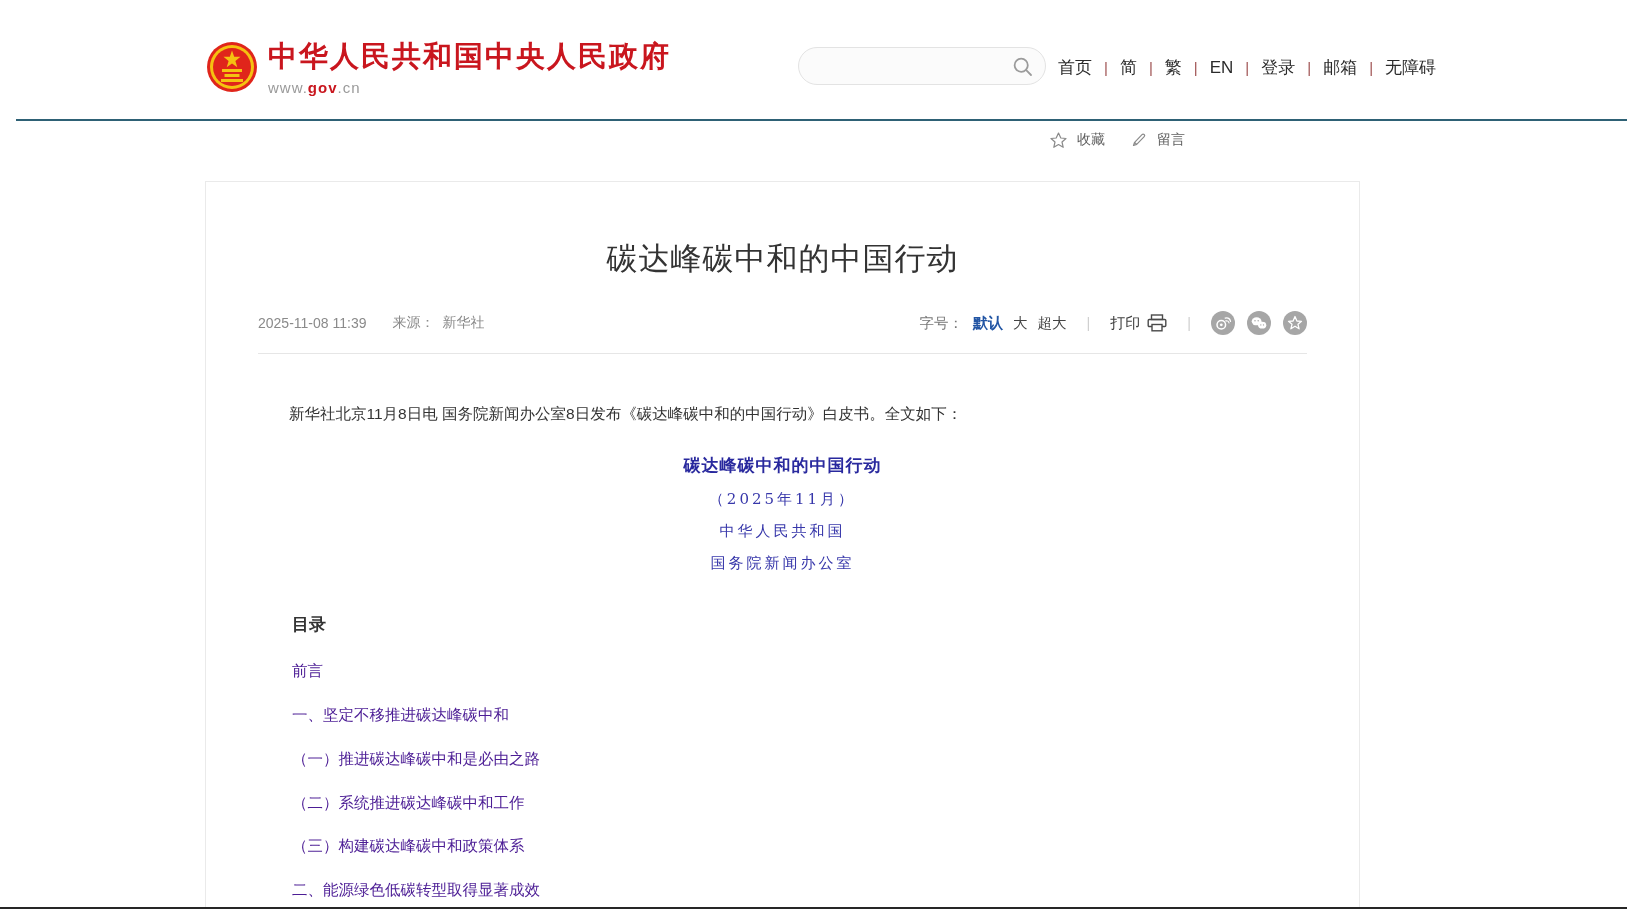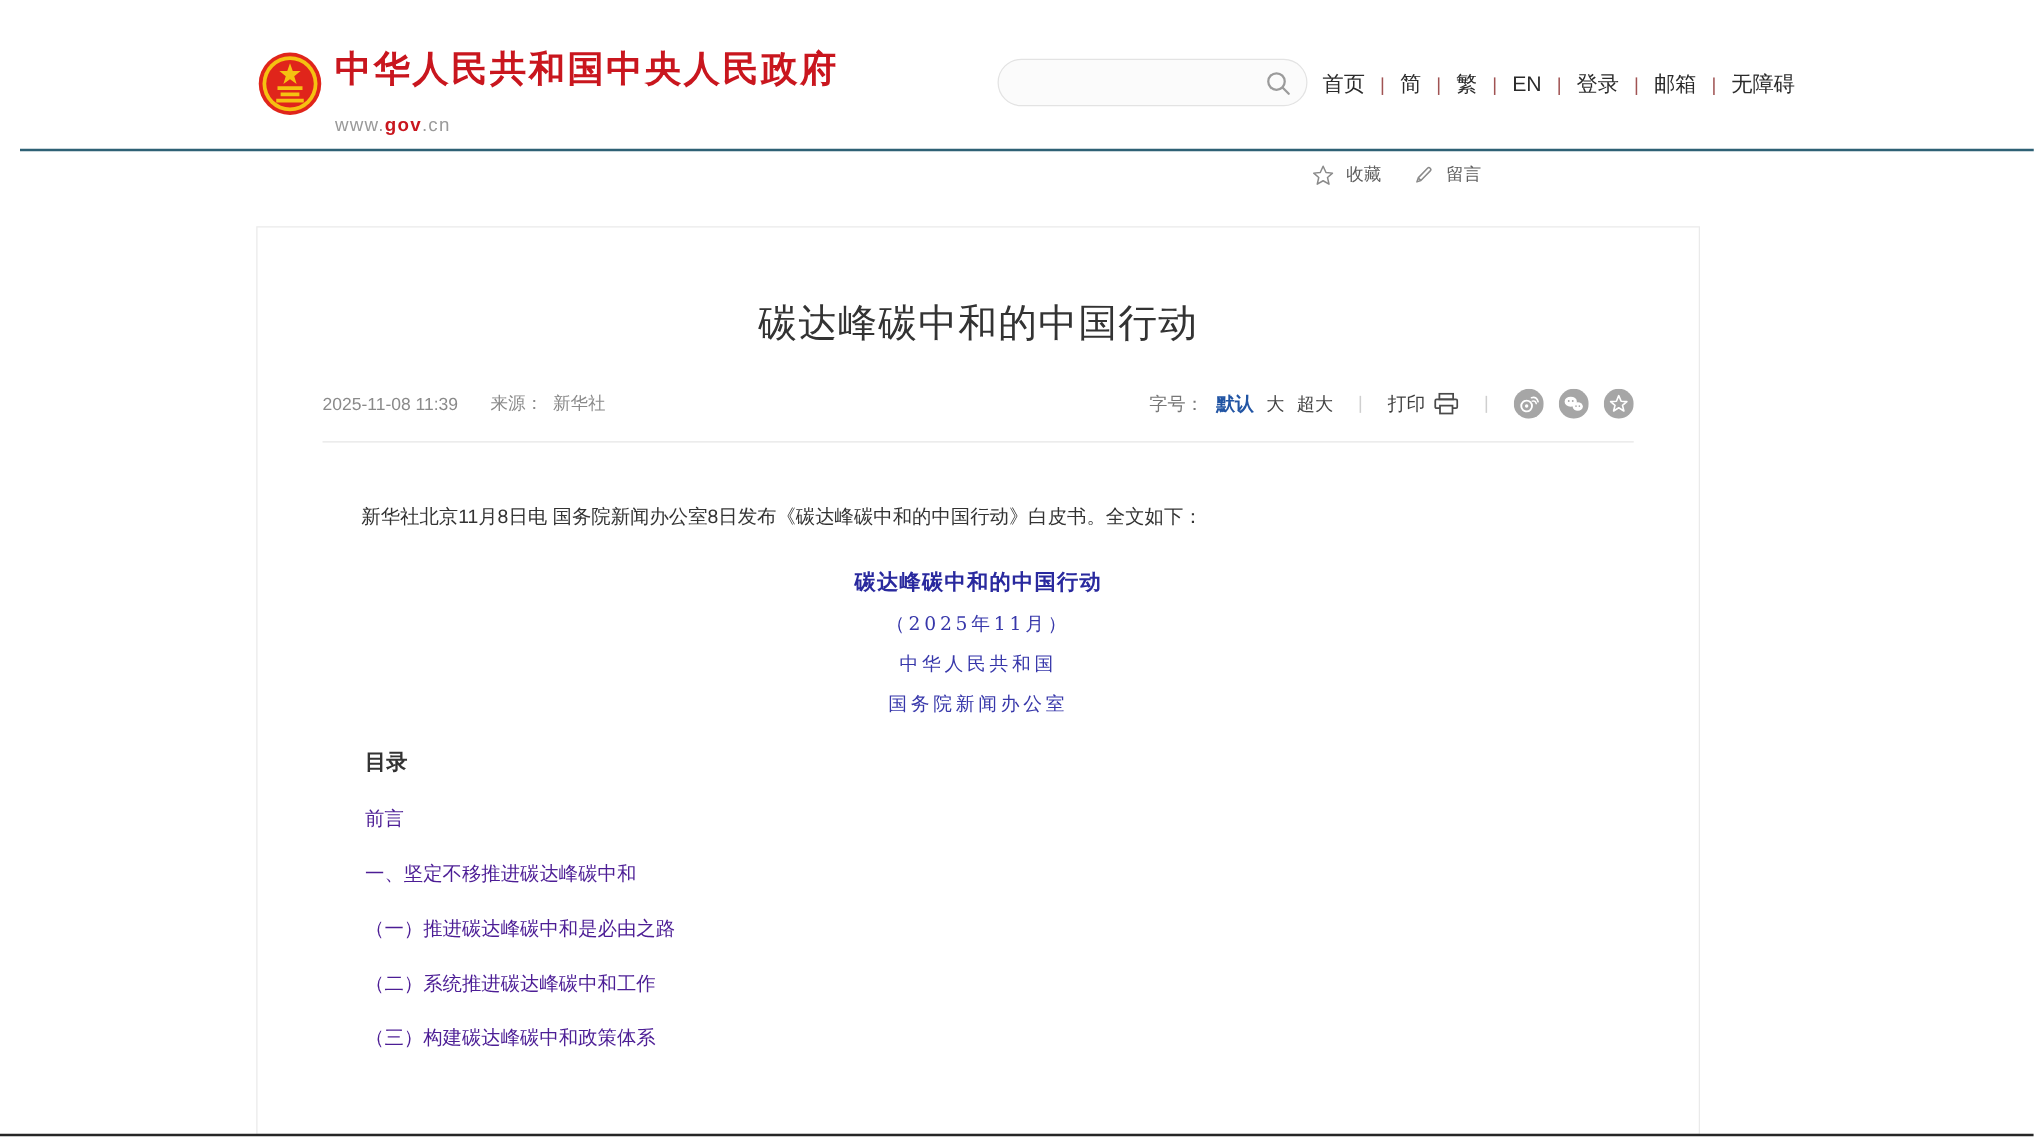--- a/index.html
+++ b/index.html
@@ -7,21 +7,21 @@
     width:1627px;height:915px;position:relative;overflow:hidden;
     background:#ffffff;font-family:"Liberation Sans",sans-serif;color:#333;
   }
   
   .header{position:absolute;top:0;left:16px;width:100%;height:121px;background:#fff;}
   .teal-line{position:absolute;top:119px;left:0;width:100%;height:2px;background:#2e6175;}
   .logo{position:absolute;left:190px;top:41px;display:flex;align-items:flex-start;gap:10px;cursor:pointer;}
   .emblem{width:52px;height:52px;flex:0 0 auto;}
   .site-text{display:flex;flex-direction:column;}
   .site-title{font-size:29px;font-weight:bold;color:#c9161e;letter-spacing:2px;line-height:1.05;}
-  .site-url{margin-top:21px;font-size:15px;color:#9a9a9a;letter-spacing:1px;}
+  .site-url{margin-top:8px;font-size:15px;color:#9a9a9a;letter-spacing:1px;}
   .site-url .gov{color:#c9161e;font-weight:bold;}
   .search-box{position:absolute;left:782px;top:47px;width:248px;height:38px;box-sizing:border-box;
     border:1px solid #e3e3e3;border-radius:19px;background:#fbfbfb;}
   .search-input{position:absolute;left:0;top:0;width:100%;height:100%;box-sizing:border-box;
     border:none;outline:none;background:transparent;border-radius:19px;padding:0 42px 0 18px;font-size:15px;color:#333;}
   .magnifier{position:absolute;right:11px;top:8px;width:22px;height:22px;cursor:pointer;}
   .top-nav{position:absolute;left:1042px;top:56px;display:flex;align-items:center;list-style:none;margin:0;padding:0;
     font-size:17px;color:#2b2b2b;}
   .top-nav li{cursor:pointer;white-space:nowrap;}
   .top-nav li + li::before{content:"|";color:#a05353;padding:0 12px;font-size:15px;cursor:default;}
@@ -44,21 +44,21 @@
   .vsep::before{content:"|";color:#cfcfcf;padding:0 20px;font-weight:300;}
   .print{display:flex;align-items:center;gap:7px;color:#3f3f3f;cursor:pointer;font-size:15px;}
   .share{display:flex;gap:12px;align-items:center;}
   .share svg{width:24px;height:24px;cursor:pointer;display:block;}
   .divider{margin-top:18px;border-top:1px solid #e6e6e6;}
   .intro{margin:50px 0 0;text-indent:2em;font-size:15.5px;color:#333;line-height:1.3;}
   .doc-title{margin:30px 0 0;text-align:center;font-size:17px;font-weight:bold;color:#29299e;letter-spacing:1px;}
   .doc-line{margin:13px 0 0;text-align:center;font-size:15px;color:#3737aa;
     font-family:"DejaVu Serif",serif;letter-spacing:3px;}
   .toc{margin-left:34px;}
-  .toc-head{margin:25px 0 0;font-size:17px;font-weight:bold;color:#333;}
+  .toc-head{margin:40px 0 0;font-size:17px;font-weight:bold;color:#333;}
   .toc-item{margin:26px 0 0;font-size:15.5px;color:#4c1d95;line-height:1.15;}
   .bottom-line{position:absolute;top:907px;left:0;width:100%;height:2px;background:#262626;z-index:5;}
 </style>
 </head>
 <body>
 
 <div class="header">
   <div class="logo">
     <svg class="emblem" viewBox="0 0 52 52">
       <circle cx="26" cy="26" r="25" fill="#e0251b"></circle>
@@ -174,17 +174,18 @@
 
   <div class="toc">
     <div class="toc-head">目录</div>
     <div>
 
     <p class="toc-item"><span>前言</span></p>
         <p class="toc-item"><span>一、坚定不移推进碳达峰碳中和</span></p>
         <p class="toc-item"><span>（一）推进碳达峰碳中和是必由之路</span></p>
         <p class="toc-item"><span>（二）系统推进碳达峰碳中和工作</span></p>
         <p class="toc-item"><span>（三）构建碳达峰碳中和政策体系</span></p>
+        <p class="toc-item"><span>二、能源绿色低碳转型取得显著成效</span></p>
       </div>
   </div>
 </div>
 
 <div class="bottom-line"></div>
 
 </body></html>

